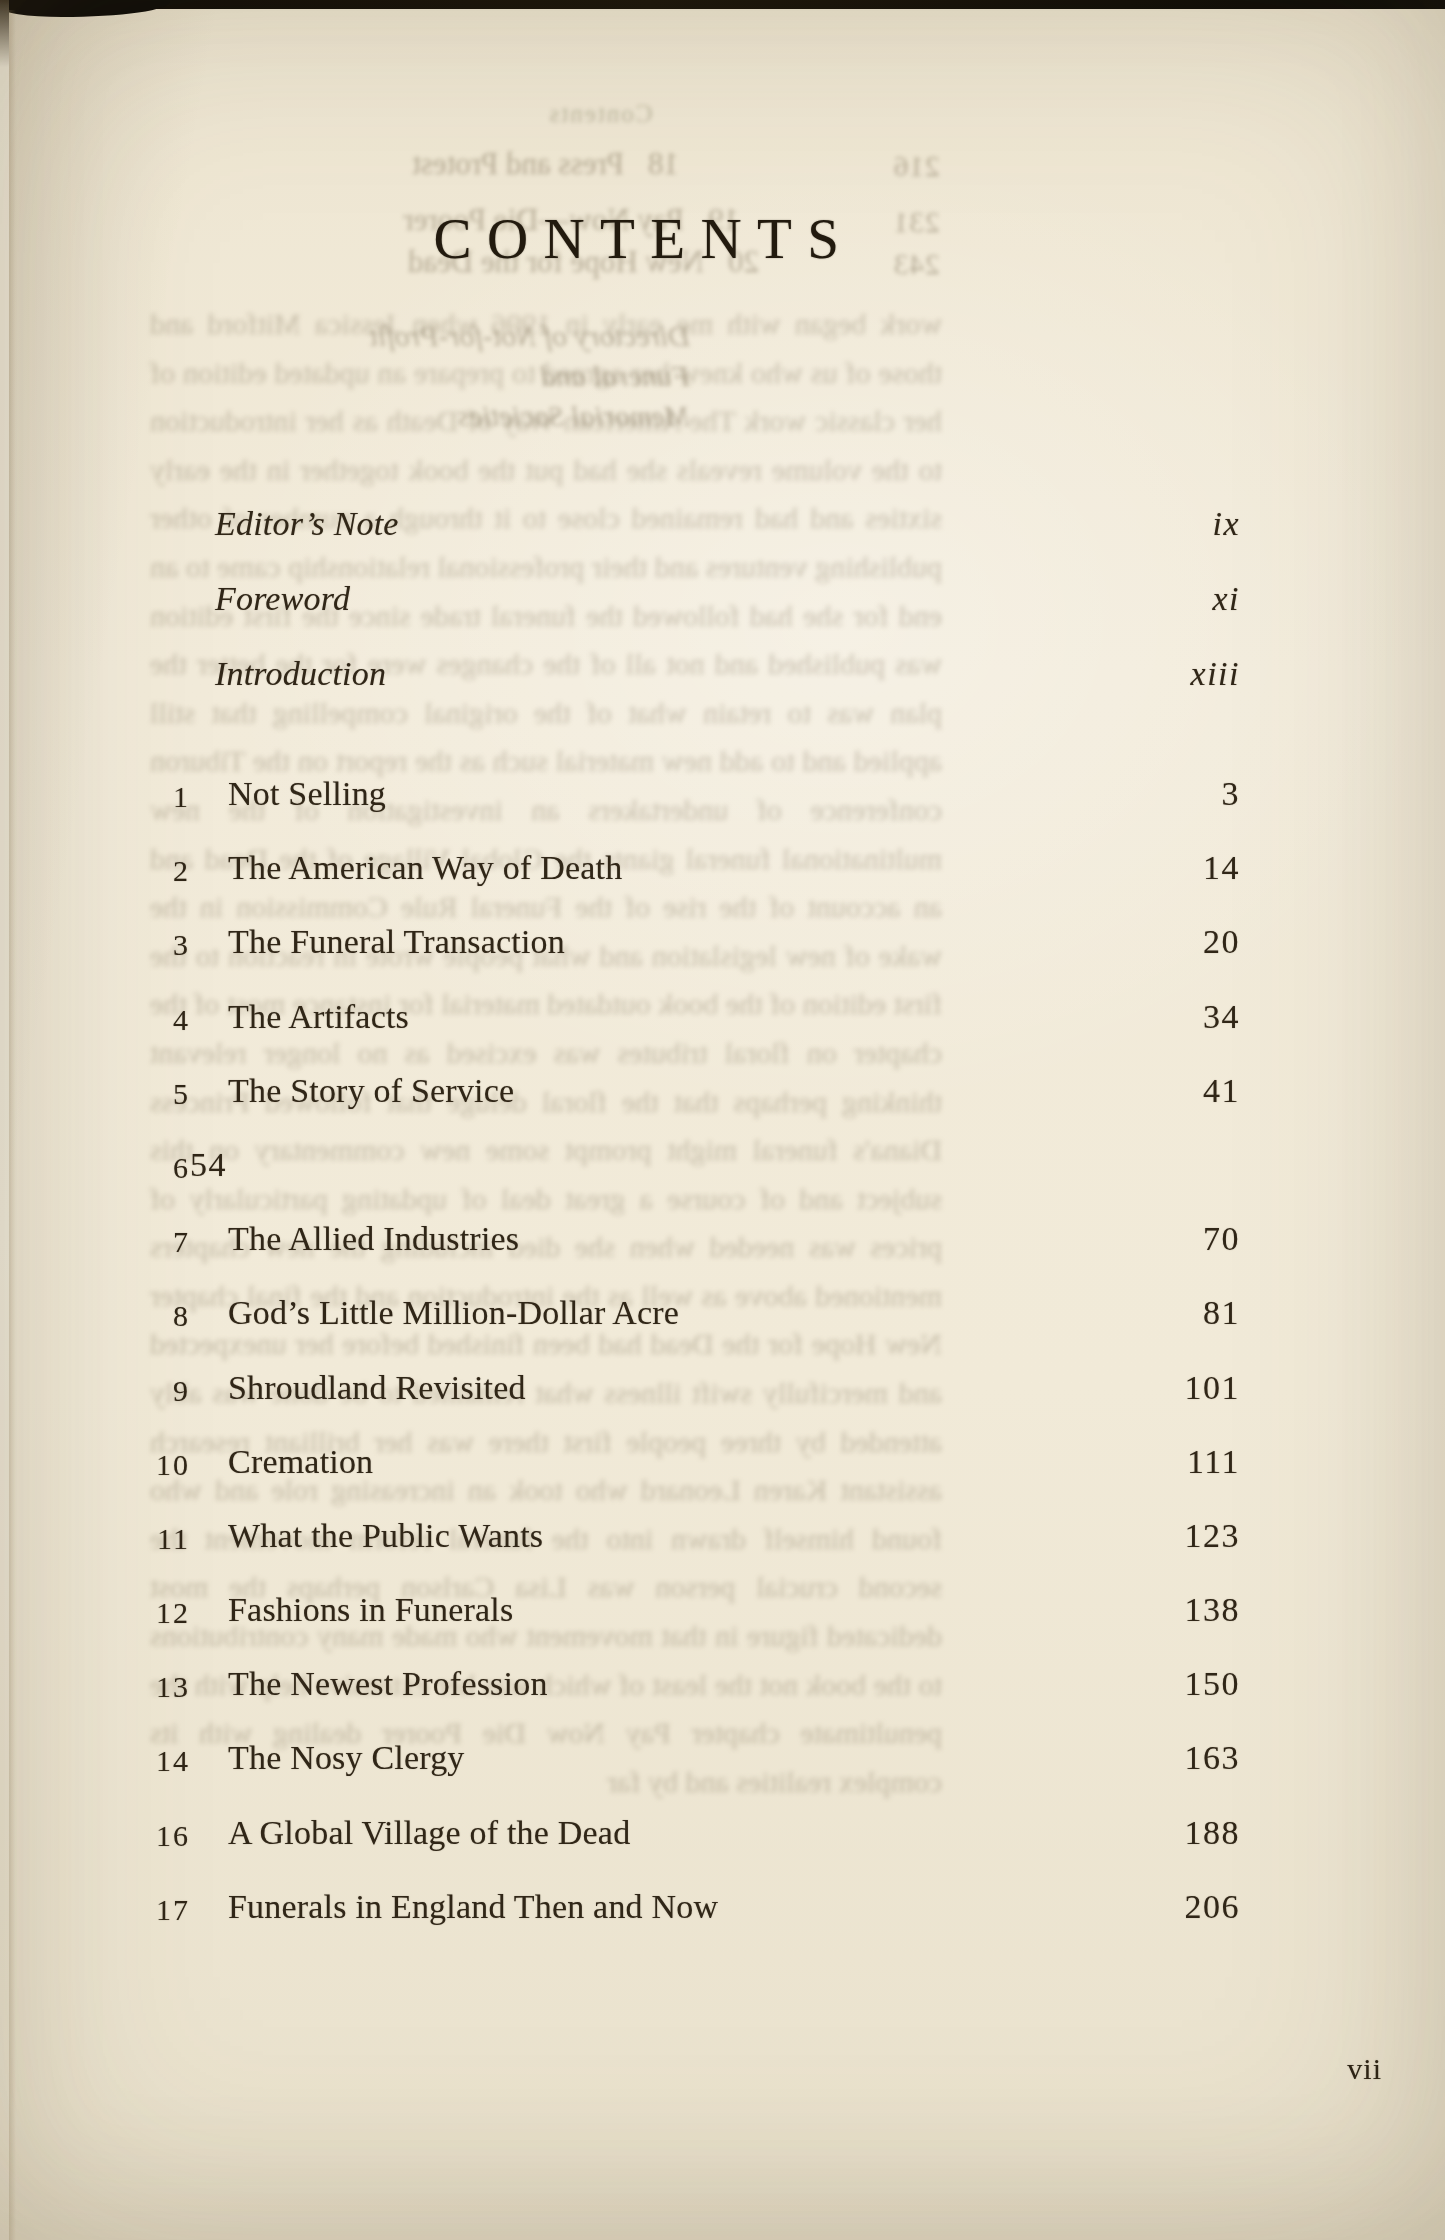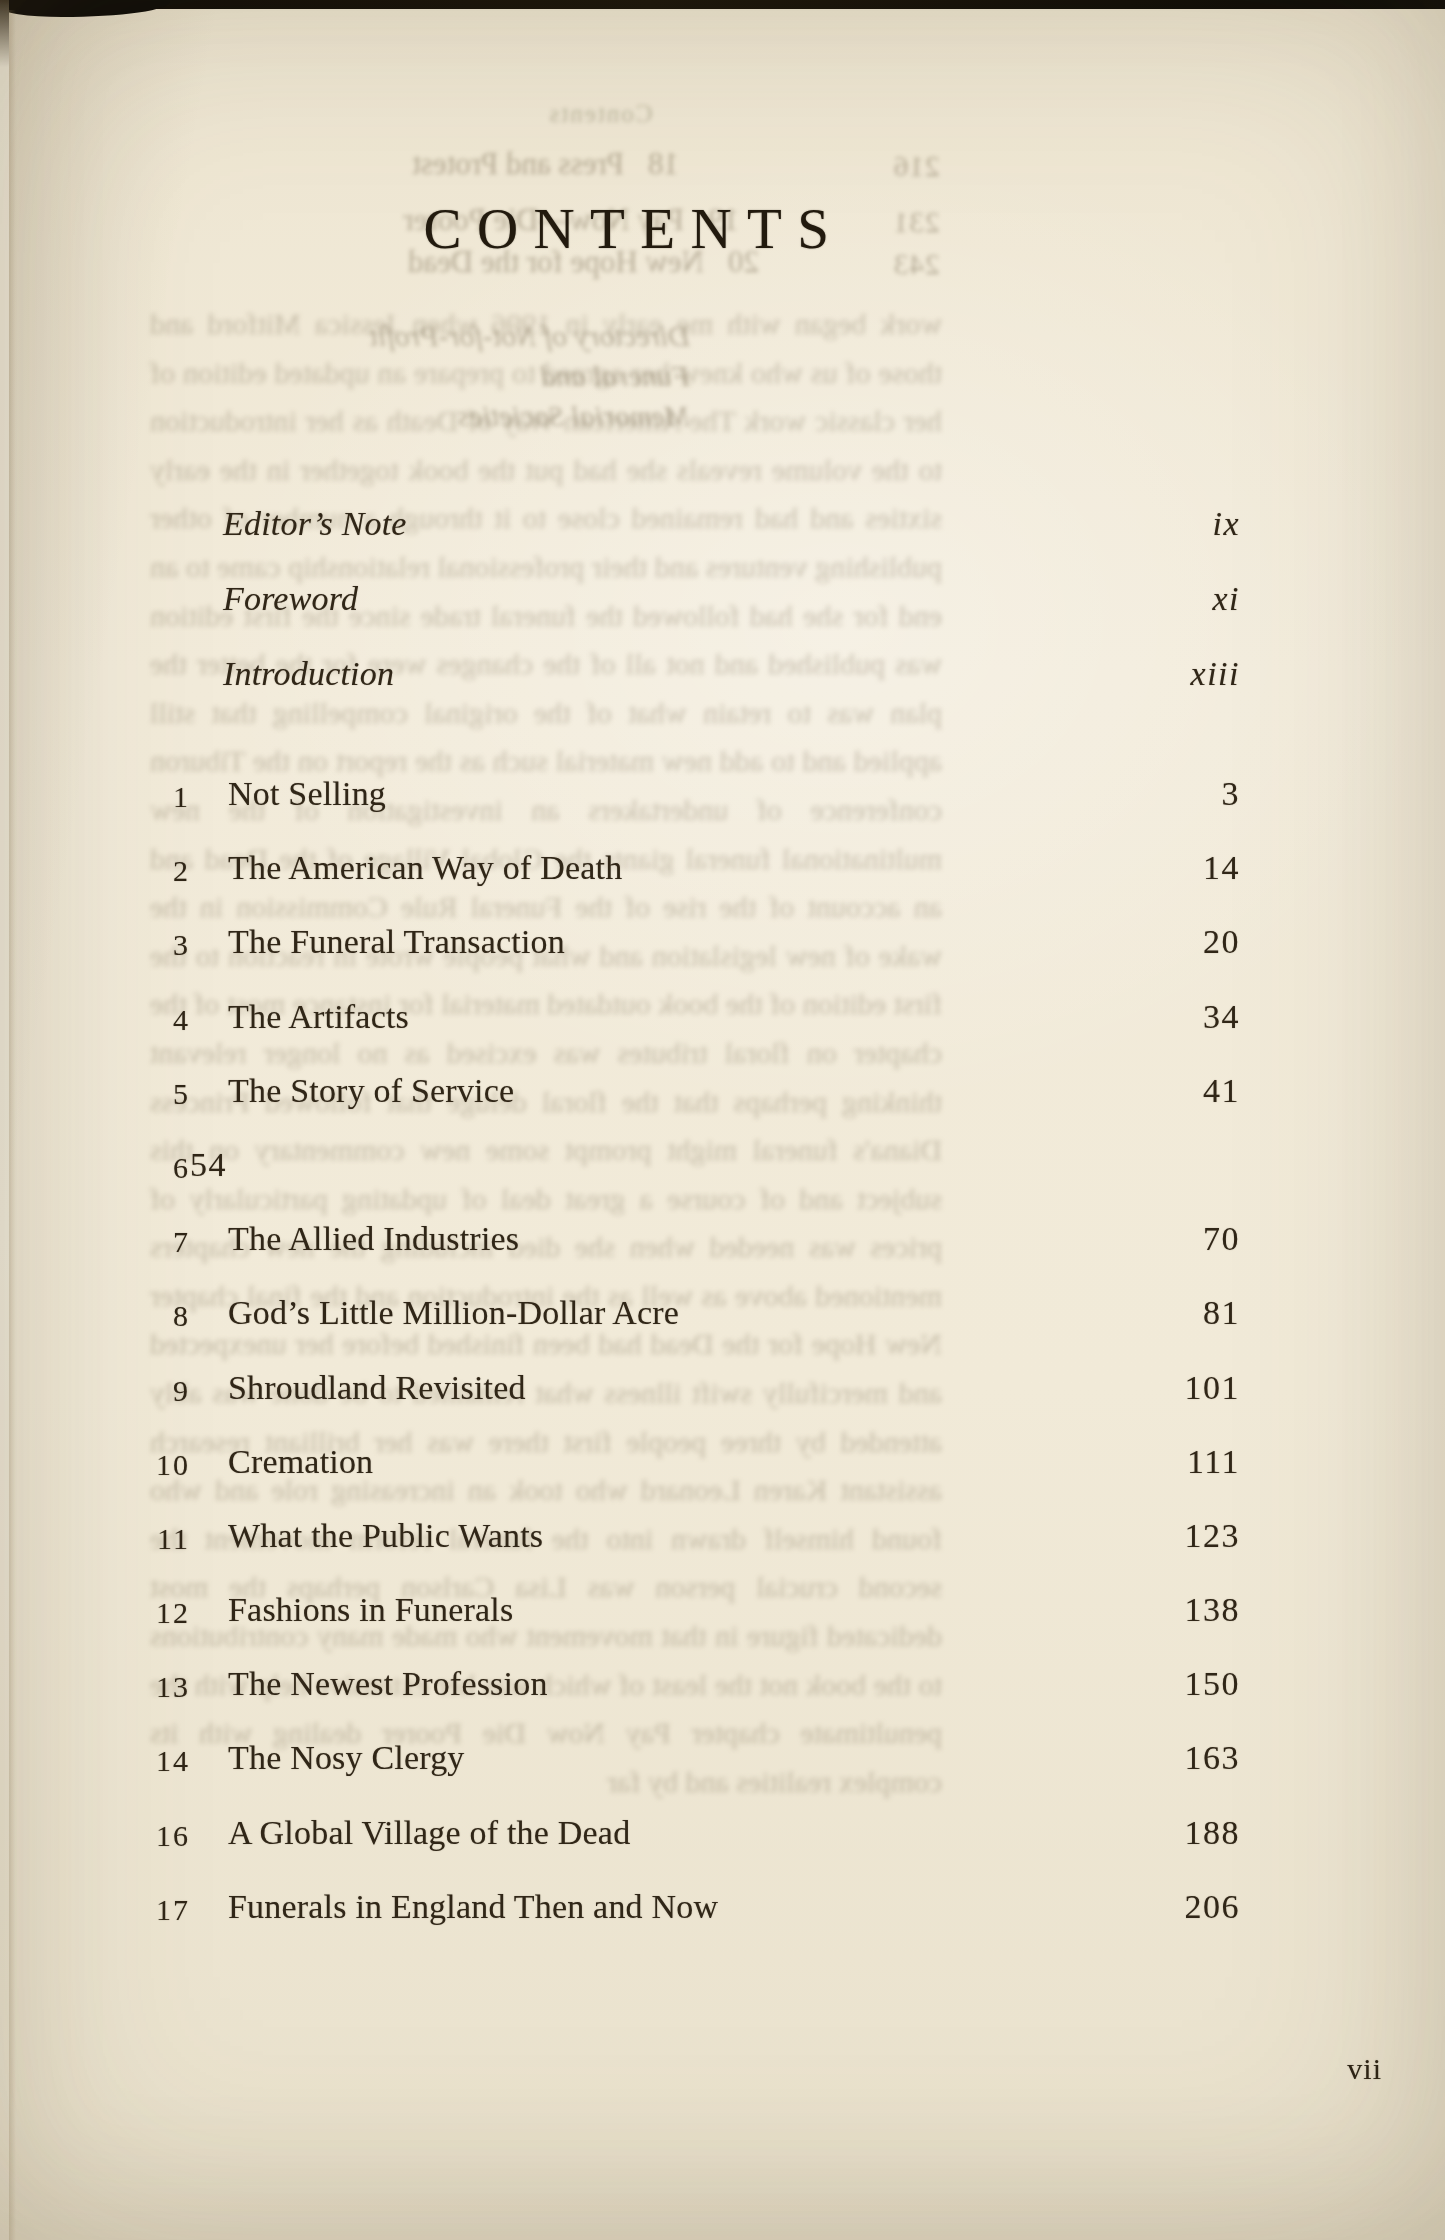--- a/index.html
+++ b/index.html
@@ -17,32 +17,32 @@
   .top-edge{position:absolute;top:0;left:0;right:0;height:9px;
     background:linear-gradient(to right,#090704 0%,#171208 45%,#0c0a05 78%,#060503 100%);}
   .top-edge-blob{position:absolute;top:0;left:0;width:170px;height:17px;background:#0a0805;
     border-radius:0 0 70% 40%/0 0 100% 60%;}
   .left-strip{position:absolute;top:0;bottom:0;left:0;width:9px;
     background:linear-gradient(to bottom, #3a3122 0%, #efe9d8 3%, #f4efe0 55%, #ebe3cf 100%);}
   .left-crease{position:absolute;top:10px;bottom:0;left:9px;width:7px;
     background:linear-gradient(to right, rgba(140,120,85,0.45), rgba(140,120,85,0));opacity:.55;}
 
   
-  .title{position:absolute;top:192px;left:0;width:1260px;margin:4px;text-align:center;
+  .title{position:absolute;top:192px;left:0;width:1260px;margin:14px;text-align:center;
     font-size:57px;font-weight:500;letter-spacing:.27em;color:#221a0e;
     text-shadow:0 0 1.5px rgba(34,26,14,.45);}
   .front-matter{position:absolute;left:215px;top:504px;width:1025px;}
   .front-matter .row{display:flex;height:75px;font-style:italic;}
   .chapters{position:absolute;left:115px;top:774px;width:1125px;}
   .row{display:flex;align-items:flex-start;font-size:34px;color:#302617;
     text-shadow:0 0 1.2px rgba(48,38,23,.35);line-height:40px;}
   .chapters .row{height:74.2px;}
   .row .n{width:75px;text-align:right;font-size:30px;letter-spacing:2px;padding-top:3px;}
   .row .t{flex:1;margin-left:38px;letter-spacing:.2px;}
-  .front-matter .row .t{margin-left:8px;}
+  .front-matter .row .t{margin-left:0;}
   .row .p{text-align:left;letter-spacing:1.5px;}
   .folio{position:absolute;top:2052px;left:0;width:1382px;text-align:right;
     font-size:30px;color:#2c2315;letter-spacing:1px;text-shadow:0 0 1.2px rgba(44,35,21,.35);}
 
   
   .ghost-layer{position:absolute;inset:0;pointer-events:none;}
   .g{position:absolute;transform:scaleX(-1);filter:blur(2.2px);color:rgba(104,90,64,0.42);}
   .g-head{top:100px;left:505px;width:190px;font-size:25px;letter-spacing:2px;text-align:center;
     color:rgba(104,90,64,0.34);}
   .g-row{display:flex;gap:24px;font-size:31px;line-height:36px;}

